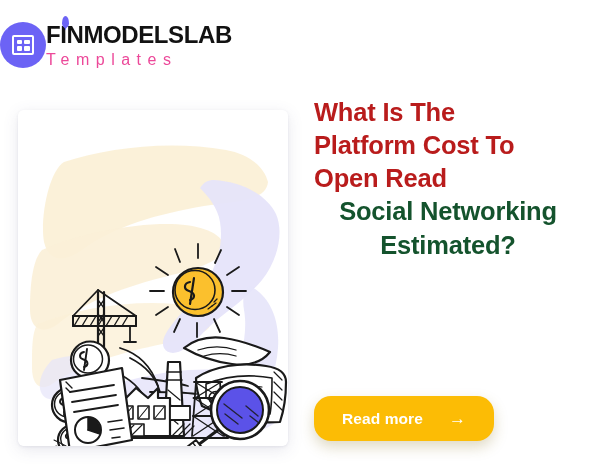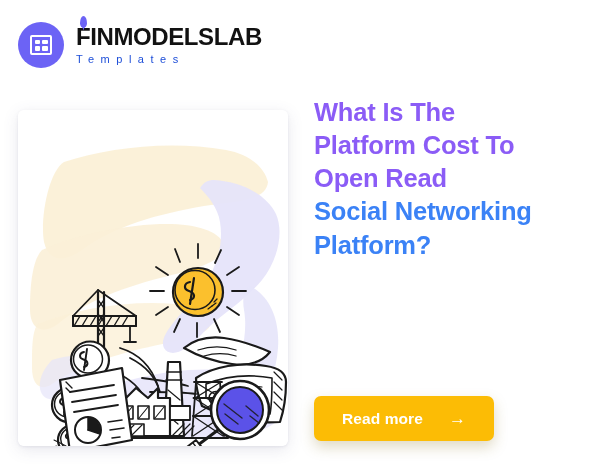--- a/index.html
+++ b/index.html
@@ -12,25 +12,25 @@
     height: 464px;
     position: relative;
     overflow: hidden;
     font-family: "Liberation Sans", sans-serif;
     -webkit-font-smoothing: antialiased;
   }
 
   
   .brand {
     position: absolute;
-    left: 18px;
+    left: 0;
     top: 22px;
     display: flex;
     align-items: center;
-    gap: 12px;
+    gap: 0;
   }
   .brand-mark {
     width: 46px;
     height: 46px;
     border-radius: 50%;
     background: #6C63F5;
     display: flex;
     align-items: center;
     justify-content: center;
     flex: 0 0 auto;
@@ -75,24 +75,24 @@
     position: absolute;
     left: 1.6px;
     top: 8.5px;
     width: 3.8px;
     height: 6px;
     background: #6C63F5;
     clip-path: polygon(50% 100%, 0 0, 100% 0);
   }
   .brand-sub {
     margin-top: 5px;
-    font-size: 11px;
+    font-size: 16px;
     font-weight: 500;
     letter-spacing: 6.5px;
-    color: #1d4ed8;
+    color: #ec4899;
   }
 
   
   .illus-card {
     position: absolute;
     left: 18px;
     top: 110px;
     width: 270px;
     height: 336px;
     background: #ffffff;
@@ -106,32 +106,32 @@
   .headline {
     position: absolute;
     left: 314px;
     top: 96px;
     width: 268px;
     font-size: 25.5px;
     font-weight: 700;
     line-height: 1.3;
     letter-spacing: -0.2px;
   }
-  .headline .accent { color: #8b5cf6; }
-  .headline .strong { color: #3b82f6; }
+  .headline .accent { color: #b91c1c; }
+  .headline .strong { color: #14532d; text-align: center; }
 
   .cta {
     position: absolute;
     left: 314px;
     top: 396px;
     width: 180px;
     height: 45px;
     background: #FCBC05;
     border: none;
-    border-radius: 7px;
+    border-radius: 17px;
     color: #ffffff;
     font-family: "Liberation Sans", sans-serif;
     font-size: 15.5px;
     font-weight: 700;
     letter-spacing: 0.1px;
     display: flex;
     align-items: center;
     justify-content: center;
     gap: 26px;
     cursor: pointer;
@@ -405,19 +405,19 @@
       </g>
     </g>
   </svg>
 </div>
 
 <div class="headline">
   <div class="accent">What Is The</div>
   <div class="accent">Platform Cost To</div>
   <div class="accent">Open Read</div>
   <div class="strong">Social Networking</div>
-  <div class="strong">Platform?</div>
+  <div class="strong">Estimated?</div>
 </div>
 
 <button class="cta">
   <span>Read more</span>
   <span class="arrow">→</span>
 </button>
 
 </body></html>

